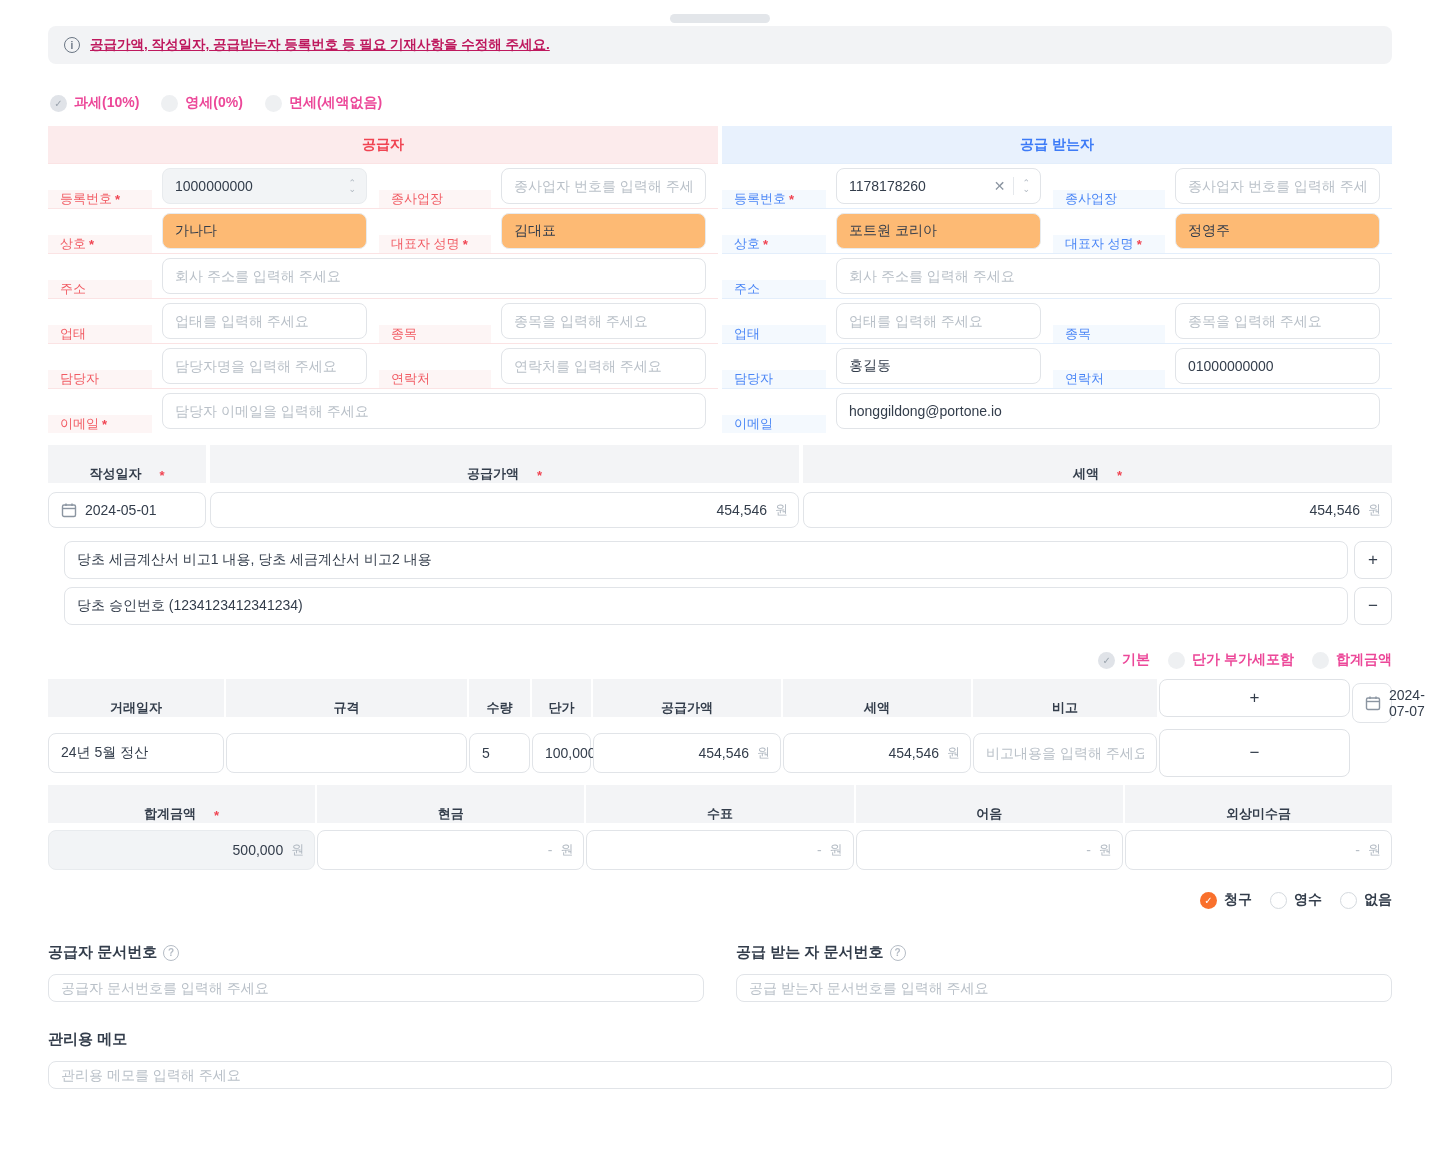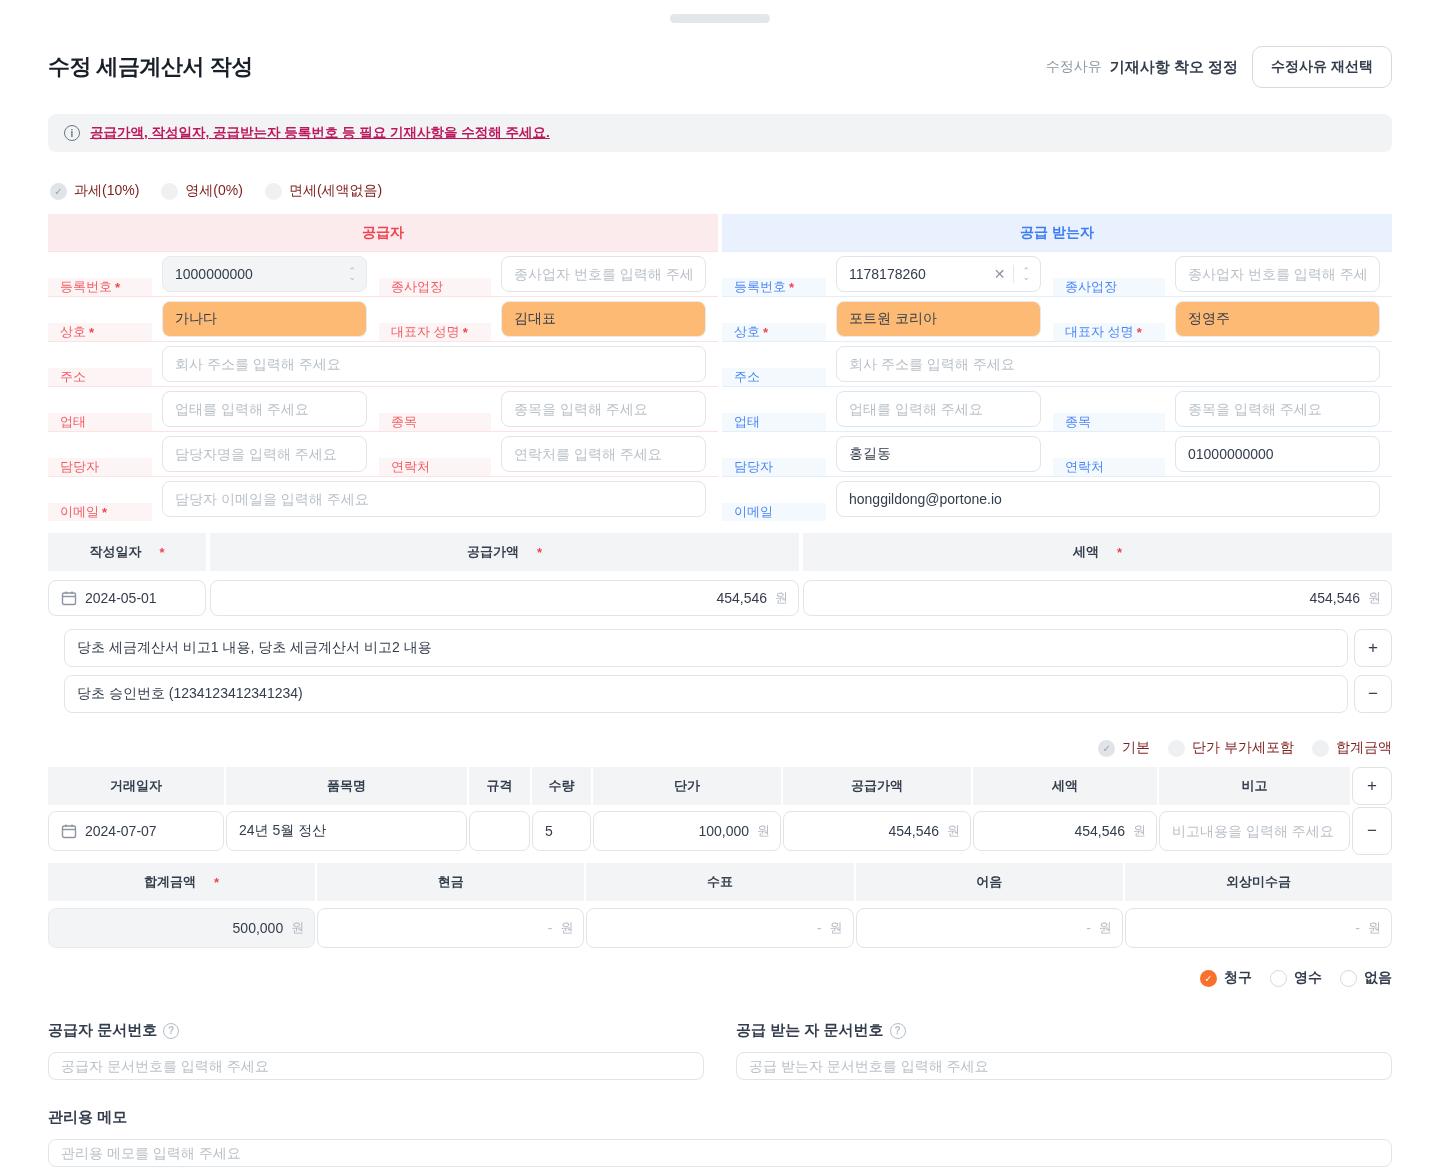--- a/index.html
+++ b/index.html
@@ -37,21 +37,21 @@
   
   .radio-row { display:flex; align-items:center; gap:22px; }
   .radio-row.tax { margin:30px 0 14px 2px; }
   .radio-row.right { justify-content:flex-end; gap:18px; }
   .radio { display:flex; align-items:center; gap:7px; cursor:pointer; }
   .radio .dot { width:17px; height:17px; border-radius:50%; background:#eef0f2;
     display:flex; align-items:center; justify-content:center; font-size:10px; color:transparent; }
   .radio .dot.disabled-on { background:#e0e3e8; color:#9aa3ad; }
   .radio .dot.active-off { background:#fff; border:1.5px solid #d4d9de; }
   .radio .dot.orange-on { background:#f9702c; color:#fff; }
-  .radio .lbl { font-size:14px; color:#7f1d1d; }
+  .radio .lbl { font-size:14px; color:#ec4899;font-weight:bold; }
   .radio .lbl.dark { color:#333d4b; font-weight:700; }
 
   
   .panels { display:grid; grid-template-columns:1fr 1fr; gap:4px; margin-top:12px; }
   .panel-head { height:37px; display:flex; align-items:center; justify-content:center;
     font-size:14px; font-weight:700; }
   .panel.supplier .panel-head { background:#fcebec; color:#f04452; }
   .panel.recipient .panel-head { background:#e8f1fd; color:#3d7bf7; }
   .prow { display:flex; align-items:flex-end; }
   .panel.supplier .prow { border-top:1px solid #fbe3e4; }
@@ -81,21 +81,21 @@
   .stepper { display:flex; flex-direction:column; line-height:6px; color:#b0b8c1;
     font-size:9px; flex:0 0 auto; }
   .vdiv { width:1px; height:18px; background:#e5e8ec; flex:0 0 auto; }
   .x-icon { color:#8b95a1; font-size:14px; flex:0 0 auto; cursor:pointer; }
 
   .cal-icon { width:16px; height:16px; flex:0 0 auto; }
 
   
   .tbl-gap { display:grid; gap:4px; margin-top:12px; }
   .totals { grid-template-columns:158px 1fr 1fr; }
-  .th { background:#f3f4f6; height:38px; display:flex; align-items:center;
+  .th { background:#f3f4f6; height:38px; display:flex; align-items:flex-end;
     justify-content:center; font-size:13px; font-weight:700; color:#333d4b; gap:18px; }
   .td { padding:5px 0; display:flex; align-items:center; }
 
   
   .remark-row { display:flex; gap:6px; margin-top:8px;padding-left:16px; }
   .sq-btn { width:38px; height:38px; flex:0 0 auto; background:#fff;
     border:1px solid #dfe2e6; border-radius:8px; font-size:17px; color:#333d4b;
     display:flex; align-items:center; justify-content:center; cursor:pointer; }
   .remark-row .tin { height:38px; }
 
@@ -123,28 +123,20 @@
 
   .memo-block { margin-top:28px; }
 </style>
 </head>
 <body>
 
 <div class="drag-pill"></div>
 
 <div class="page">
 
-  <div class="header">
-    <div class="page-title">수정 세금계산서 작성</div>
-    <div class="header-right">
-      <span class="reason-label">수정사유</span>
-      <span class="reason-value">기재사항 착오 정정</span>
-      <button class="reselect-btn">수정사유 재선택</button>
-    </div>
-  </div>
 
   <div class="banner">
     <span class="icon-circle">i</span>
     <span class="banner-text">공급가액, 작성일자, 공급받는자 등록번호 등 필요 기재사항을 수정해 주세요.</span>
   </div>
 
   <div class="radio-row tax">
     <div class="radio">
       <span class="dot disabled-on">✓</span>
       <span class="lbl">과세(10%)</span>
@@ -405,21 +397,20 @@
       <span class="lbl">단가 부가세포함</span>
     </div>
     <div class="radio">
       <span class="dot"></span>
       <span class="lbl">합계금액</span>
     </div>
   </div>
 
   <div class="tbl-gap items">
     <div class="th">거래일자</div>
-    <div class="th">품목명</div>
     <div class="th">규격</div>
     <div class="th">수량</div>
     <div class="th">단가</div>
     <div class="th">공급가액</div>
     <div class="th">세액</div>
     <div class="th">비고</div>
     <div class="th btn-cell">
       <button class="sq-btn">+</button>
     </div>
 

